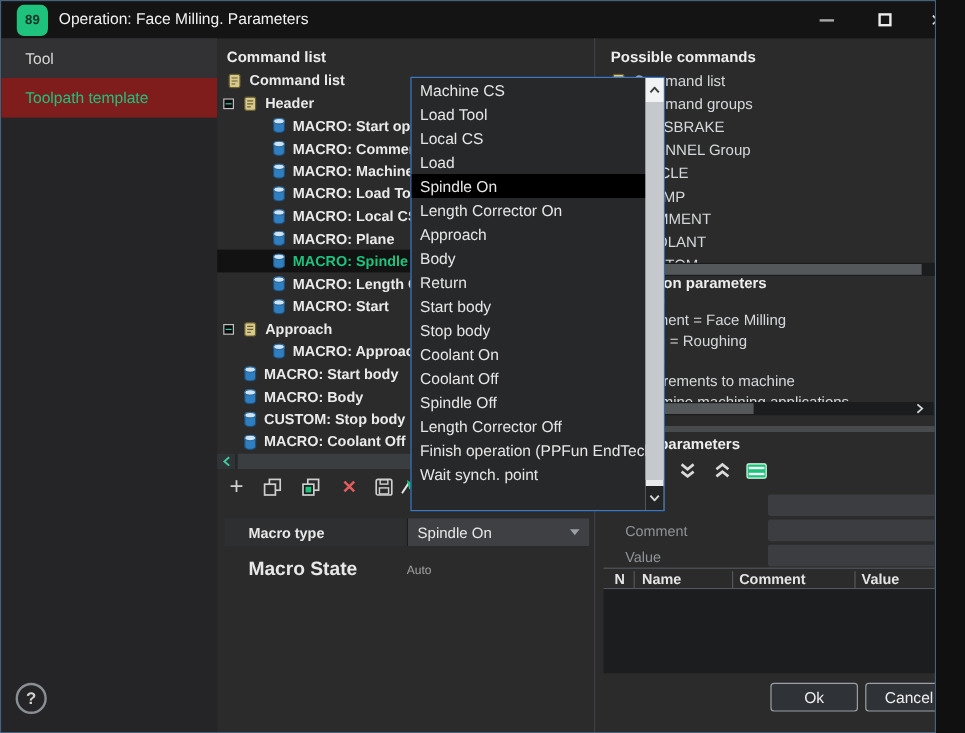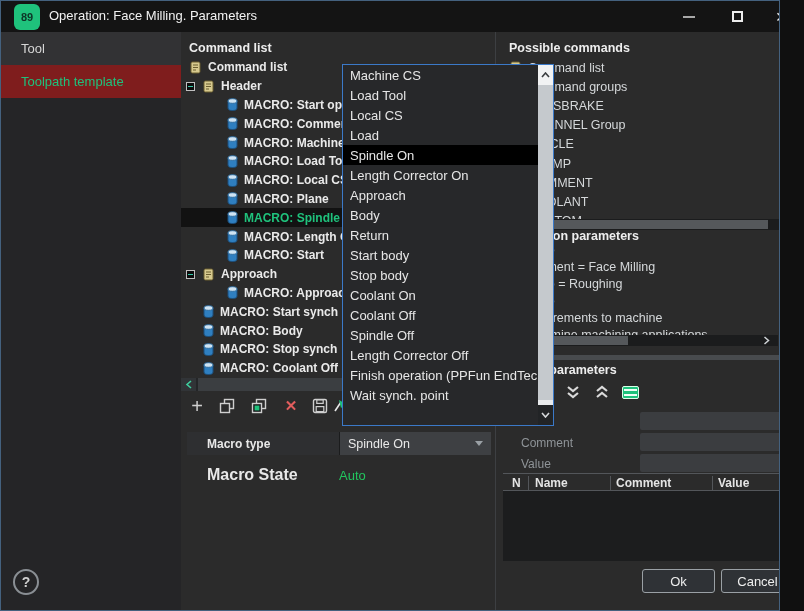--- a/index.html
+++ b/index.html
@@ -52,21 +52,21 @@
   .ico-plus { left:6px; width:20px; font-size:20px; color:#cfcfcf; font-weight:normal; }
   .ico-del  { left:100px; width:20px; font-size:15px; color:#e25d5d; font-weight:bold; }
   .mtrow { position:absolute; left:6px; top:400px; width:304px; height:23px; background:#2e2f31; display:flex; }
   .mtlabel { width:152px; display:flex; align-items:center; padding-left:20px; font-weight:bold; font-size:12px;text-align:center; }
   .mtcombo { width:152px; background:#3e4043; border-left:1px solid #1b1c1d; display:flex; align-items:center;
              padding-left:8px; font-size:12.5px; position:relative; }
   .combo-arr { position:absolute; right:8px; top:9px; width:0; height:0;
                border-left:4px solid transparent; border-right:4px solid transparent; border-top:5px solid #9aa0a5; }
   .msrow { position:absolute; left:6px; top:432px; width:304px; height:22px; display:flex; align-items:center; }
   .mslabel { width:152px; padding-left:20px; font-weight:bold; font-size:16px; }
-  .msvalue { font-size:13px; color:#22c55e; }
+  .msvalue { font-size:10px; color:#a3a3a3; }
   
   .vsplit { position:absolute; left:494px; top:31px; width:3px; height:580px; background:#2b2b2b; border-left:1px solid #3d3f42; }
   
   .rpanel { position:absolute; left:497px; top:31px; width:307px; height:580px; }
   .pc-title { position:absolute; left:11px; top:9px; }
   .pclist { position:absolute; left:8px; top:26px; width:277px; height:161px; overflow:hidden; }
   .pcrow { height:19.2px; display:flex; align-items:center; font-size:12.5px; color:#d5d8da; white-space:nowrap; padding-left:3px; }
   .pcrow.noicon { padding-left:22px; }
   .vscroll { position:absolute; width:14px; background:#1b1c1d; }
   .vs-btn { position:absolute; left:0; width:14px; height:12px; display:flex; align-items:center; justify-content:center; }
@@ -239,35 +239,35 @@
             <path d="M1,3 v7 a4.5,2.5 0 0 0 9,0 v-7 z" fill="#2f7fc0" stroke="#1c4f7c"></path>
             <ellipse cx="5.5" cy="3" rx="4.5" ry="2.3" fill="#cfe3f2" stroke="#2e6da0"></ellipse>
           </svg>
         <span>MACRO: Approach</span>
       </div>
       <div class="trow lvl1">
         <svg class="ticon" width="11" height="13" viewBox="0 0 11 13">
             <path d="M1,3 v7 a4.5,2.5 0 0 0 9,0 v-7 z" fill="#2f7fc0" stroke="#1c4f7c"></path>
             <ellipse cx="5.5" cy="3" rx="4.5" ry="2.3" fill="#cfe3f2" stroke="#2e6da0"></ellipse>
           </svg>
-        <span>MACRO: Start synch</span>
+        <span>MACRO: Start body</span>
       </div>
       <div class="trow lvl1">
         <svg class="ticon" width="11" height="13" viewBox="0 0 11 13">
             <path d="M1,3 v7 a4.5,2.5 0 0 0 9,0 v-7 z" fill="#2f7fc0" stroke="#1c4f7c"></path>
             <ellipse cx="5.5" cy="3" rx="4.5" ry="2.3" fill="#cfe3f2" stroke="#2e6da0"></ellipse>
           </svg>
         <span>MACRO: Body</span>
       </div>
       <div class="trow lvl1">
         <svg class="ticon" width="11" height="13" viewBox="0 0 11 13">
             <path d="M1,3 v7 a4.5,2.5 0 0 0 9,0 v-7 z" fill="#2f7fc0" stroke="#1c4f7c"></path>
             <ellipse cx="5.5" cy="3" rx="4.5" ry="2.3" fill="#cfe3f2" stroke="#2e6da0"></ellipse>
           </svg>
-        <span>MACRO: Stop synch</span>
+        <span>CUSTOM: Stop body</span>
       </div>
       <div class="trow lvl1">
         <svg class="ticon" width="11" height="13" viewBox="0 0 11 13">
             <path d="M1,3 v7 a4.5,2.5 0 0 0 9,0 v-7 z" fill="#2f7fc0" stroke="#1c4f7c"></path>
             <ellipse cx="5.5" cy="3" rx="4.5" ry="2.3" fill="#cfe3f2" stroke="#2e6da0"></ellipse>
           </svg>
         <span>MACRO: Coolant Off</span>
       </div>
     </div>
 

